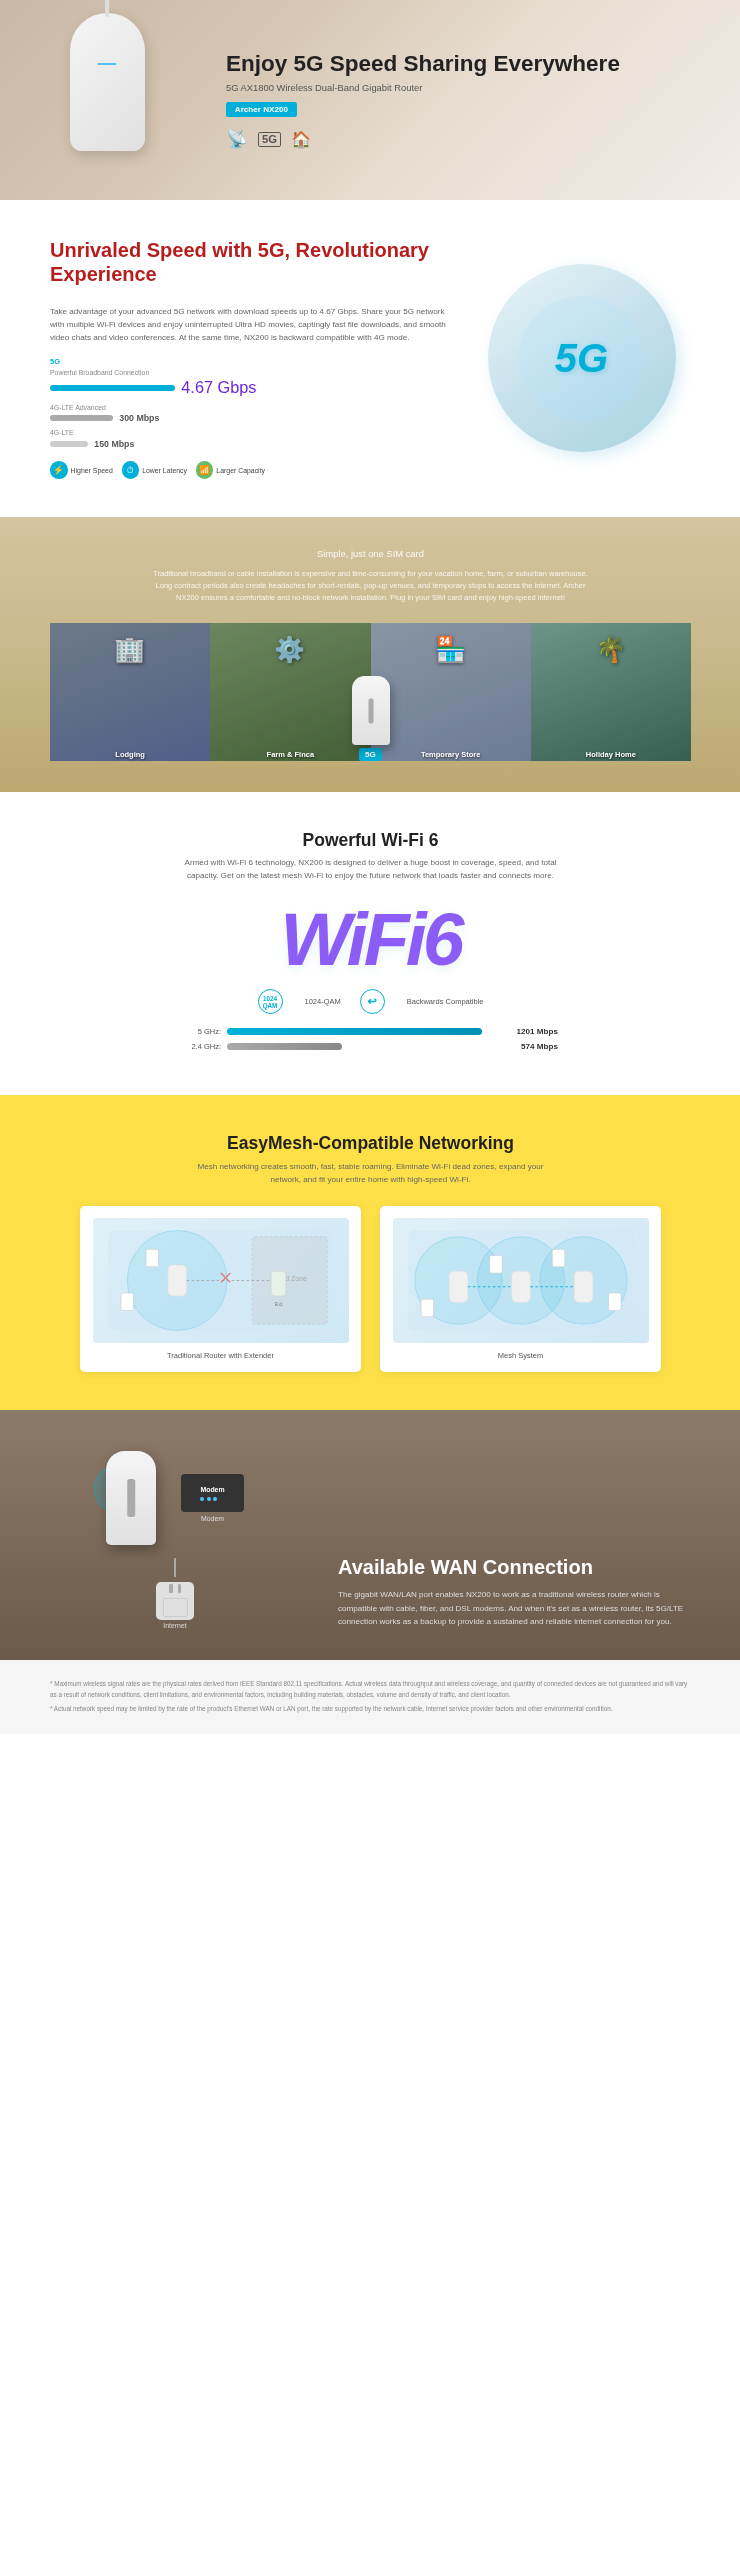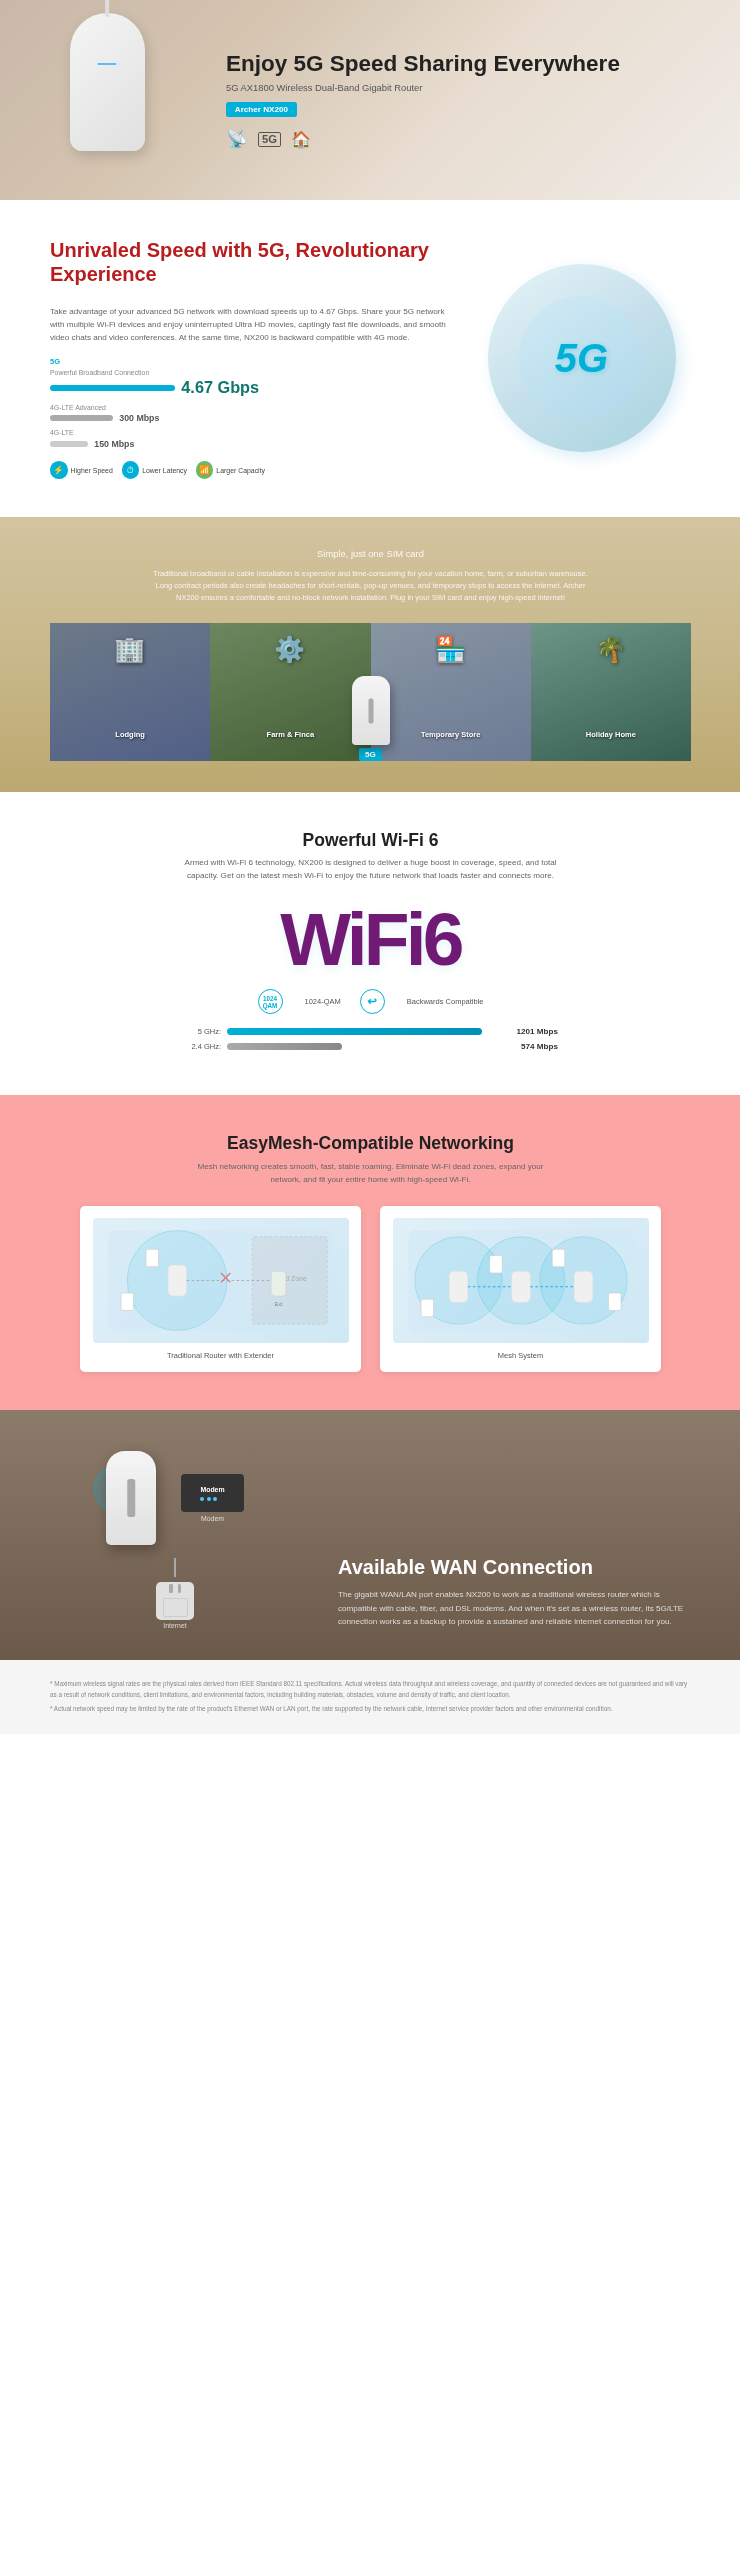--- a/index.html
+++ b/index.html
@@ -99,21 +99,21 @@
     .speed-label { font-size: 7.5px; color: #00b0d8; font-weight: 600; margin-bottom: 2.5px; }
     .speed-label-gray { font-size: 6.9px; color: #888; margin-bottom: 2.5px; }
     .speed-bar-row { display: flex; align-items: center; gap: 6.3px; margin-bottom: 3.8px; }
     .speed-bar {
       height: 6.3px;
       border-radius: 3.1px;
       background: #00b0d8;
     }
     .speed-bar-gray { background: #aaa; }
     .speed-bar-light { background: #ccc; }
-    .speed-value { font-size: 16.3px; font-weight: 700; color: #0f766e; white-space: nowrap; }
+    .speed-value { font-size: 16.3px; font-weight: 400; color: #6d28d9; white-space: nowrap; }
     .speed-value-gray { font-size: 8.8px; color: #555; font-weight: 600; }
     .speed-badges {
       display: flex;
       gap: 8.8px;
       margin-top: 12.5px;
     }
     .speed-badge-item {
       display: flex;
       align-items: center;
       gap: 3.1px;
@@ -185,25 +185,26 @@
     .wifi6-section {
       padding: 38px 44px;
       text-align: center;
       background: #fff;
     }
     .wifi6-section-title { font-size: 17.5px; font-weight: 700; color: #222; margin-bottom: 6.3px; }
     .wifi6-section-desc { font-size: 8.1px; color: #666; line-height: 1.6; max-width: 375px; margin: 0 auto 19px; }
     .wifi6-logo {
       font-size: 75px;
       font-weight: 900;
-      color: #701a75;
+      color: #8b5cf6;
       letter-spacing: -3.8px;
       line-height: 1;
       margin: 12.5px 0;
       text-shadow: 0 2.5px 10px rgba(0,150,200,0.1);
+      font-style: italic;
     }
     .wifi6-badges {
       display: flex;
       justify-content: center;
       gap: 19px;
       margin: 12.5px 0;
     }
     .wifi6-badge {
       display: flex;
       align-items: center;
@@ -227,21 +228,21 @@
     .wifi6-speed-row { display: flex; align-items: center; gap: 6.3px; margin-bottom: 6.3px; }
     .wifi6-freq { width: 38px; text-align: right; font-size: 7.5px; color: #555; flex-shrink: 0; }
     .wifi6-bar-wrap { flex: 1; }
     .wifi6-bar { height: 7.5px; border-radius: 3.8px; background: linear-gradient(90deg, #00b0d8, #0090b8); }
     .wifi6-bar-narrow { background: linear-gradient(90deg, #aaa, #888); }
     .wifi6-speed-val { font-size: 8.1px; font-weight: 700; color: #333; white-space: nowrap; flex-shrink: 0; }
 
     
     .easymesh-section {
       padding: 38px 50px;
-      background: #fca5a5;
+      background: #fde047;
       text-align: center;
     }
     .easymesh-title { font-size: 17.5px; font-weight: 700; color: #222; margin-bottom: 6.3px; }
     .easymesh-desc { font-size: 8.1px; color: #666; line-height: 1.6; max-width: 375px; margin: 0 auto 19px; }
     .easymesh-diagrams {
       display: flex;
       gap: 19px;
       justify-content: center;
     }
     .easymesh-diagram {
@@ -345,21 +346,21 @@
     }
     .location-img {
       flex: 1;
       background-size: cover;
       background-position: center;
       position: relative;
       overflow: hidden;
     }
     .location-img-label {
       position: absolute;
-      bottom: 22px;
+      bottom: 2px;
       left: 50%;
       transform: translateX(-50%);
       color: #fff;
       font-size: 7.5px;
       font-weight: 600;
       text-shadow: 0.6px 0.6px 2.5px rgba(0,0,0,0.7);
       white-space: nowrap;
     }
     .location-overlay {
       position: absolute;

